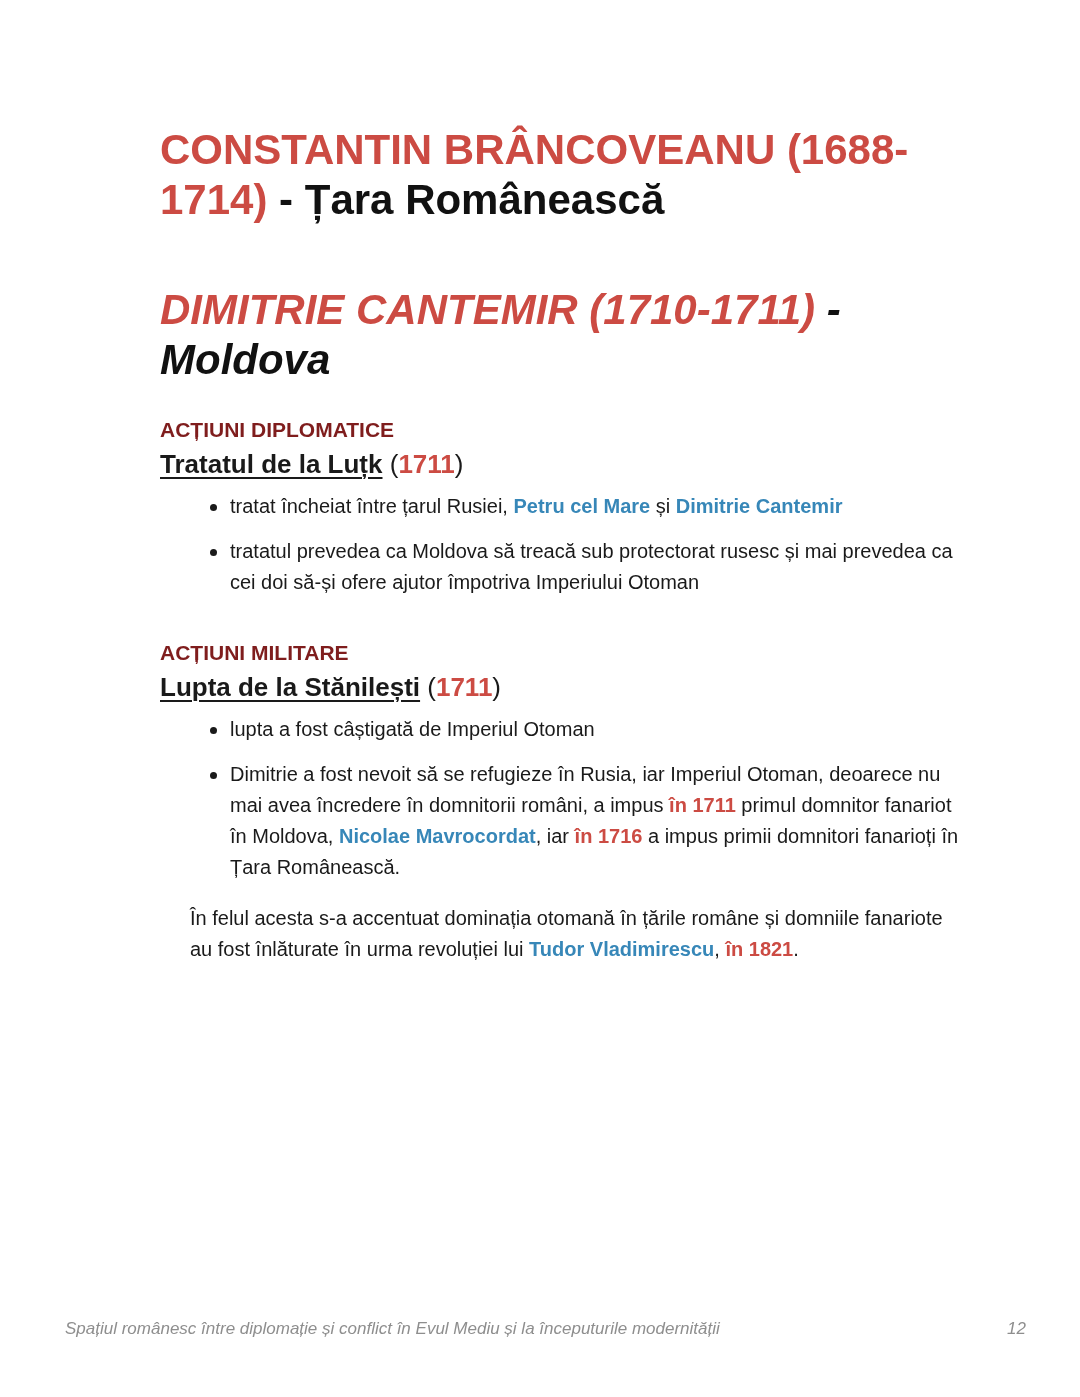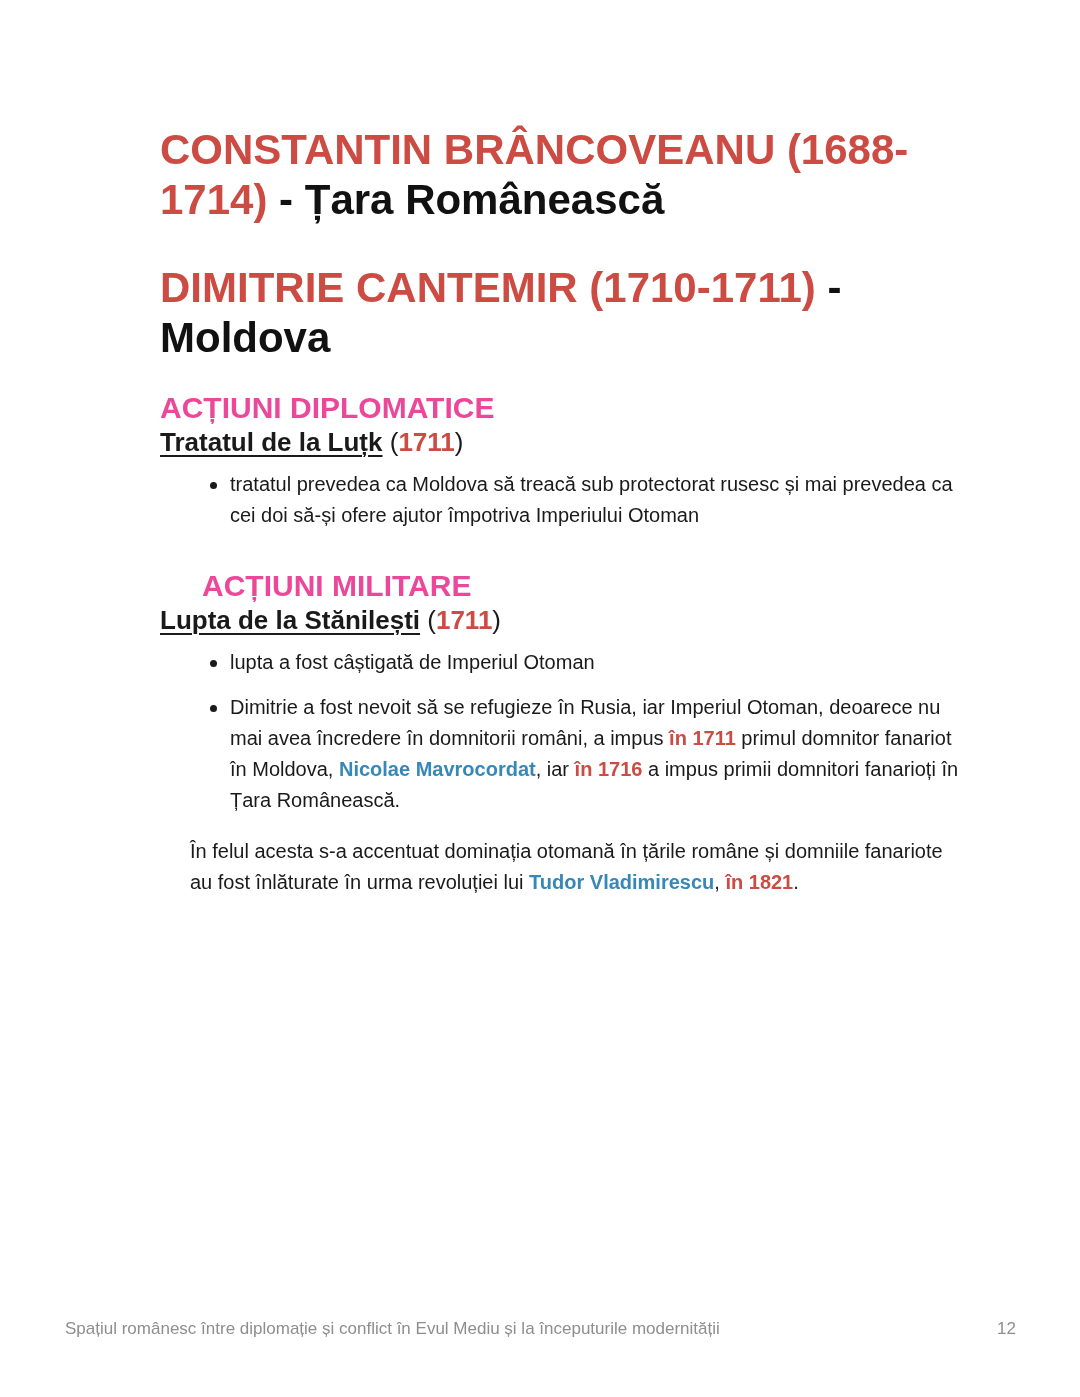--- a/index.html
+++ b/index.html
@@ -18,29 +18,29 @@
     left: 160px;
     top: 125px;
     width: 800px;
   }
   h1 {
     font-size: 42px;
     line-height: 50px;
     font-weight: 700;
     color: #111111;
   }
-  .h1-second { margin-top: 38px; }
+  .h1-second { margin-top: 60px; font-style: italic; }
   .section-head {
-    font-size: 30px;
+    font-size: 21px;
     line-height: 38px;
     font-weight: 700;
-    color: #ec4899;
+    color: #7f1d1d;
     margin-top: 26px;
   }
-  .section-head.second { margin-top: 36px; margin-left: 42px; }
+  .section-head.second { margin-top: 36px; }
   .subhead {
     font-size: 26px;
     line-height: 30px;
     margin-top: 0;
     color: #1a1a1a;
   }
   .body-par {
     font-size: 20px;
     line-height: 31px;
     margin-top: 14px;
@@ -77,28 +77,29 @@
   .blue { color: var(--link-blue, #3787b8); }
   .bold { font-weight: 700; }
   .underline {
     text-decoration: underline;
     text-decoration-thickness: 2px;
     text-underline-offset: 4px;
   }
   .footer {
     position: absolute;
     left: 65px;
-    right: 64px;
+    right: 54px;
     top: 1318px;
     display: flex;
     justify-content: space-between;
     align-items: baseline;
     font-size: 17px;
     line-height: 22px;
     color: var(--footer-gray, #8e8e8e);
+    font-style: italic;
   }
 </style>
 </head>
 <body>
 
 <div class="page">
   <div class="content">
 
     <h1>
       <span class="red">CONSTANTIN BRÂNCOVEANU (1688-1714)</span><span> - Țara Românească</span>
@@ -109,20 +110,23 @@
       <span class="red">DIMITRIE CANTEMIR (1710-1711)</span><span> - Moldova</span>
     </h1>
 
     <h2 class="section-head">ACȚIUNI DIPLOMATICE</h2>
 
     <p class="subhead">
       <span class="bold underline">Tratatul de la Luțk</span><span> (</span><span class="red bold">1711</span><span>)</span>
     </p>
 
     <ul class="bullets">
+      <li>
+        <span>tratat încheiat între țarul Rusiei, </span><span class="blue bold">Petru cel Mare</span><span> și </span><span class="blue bold">Dimitrie Cantemir</span>
+      </li>
       <li>
         <span>tratatul prevedea ca Moldova să treacă sub protectorat rusesc și mai prevedea ca cei doi să-și ofere ajutor împotriva Imperiului Otoman</span>
       </li>
     </ul>
 
     <h2 class="section-head second">ACȚIUNI MILITARE</h2>
 
     <p class="subhead">
       <span class="bold underline">Lupta de la Stănilești</span><span> (</span><span class="red bold">1711</span><span>)</span>
     </p>

